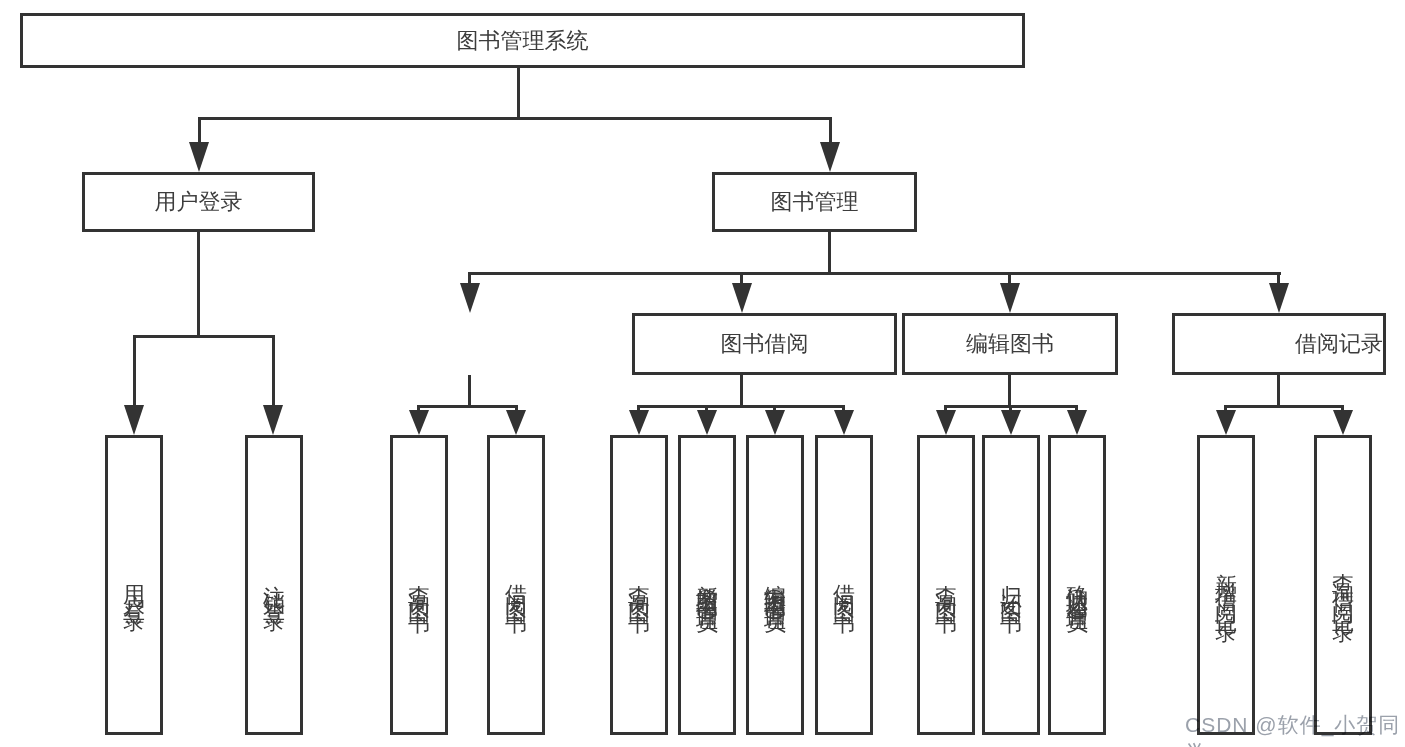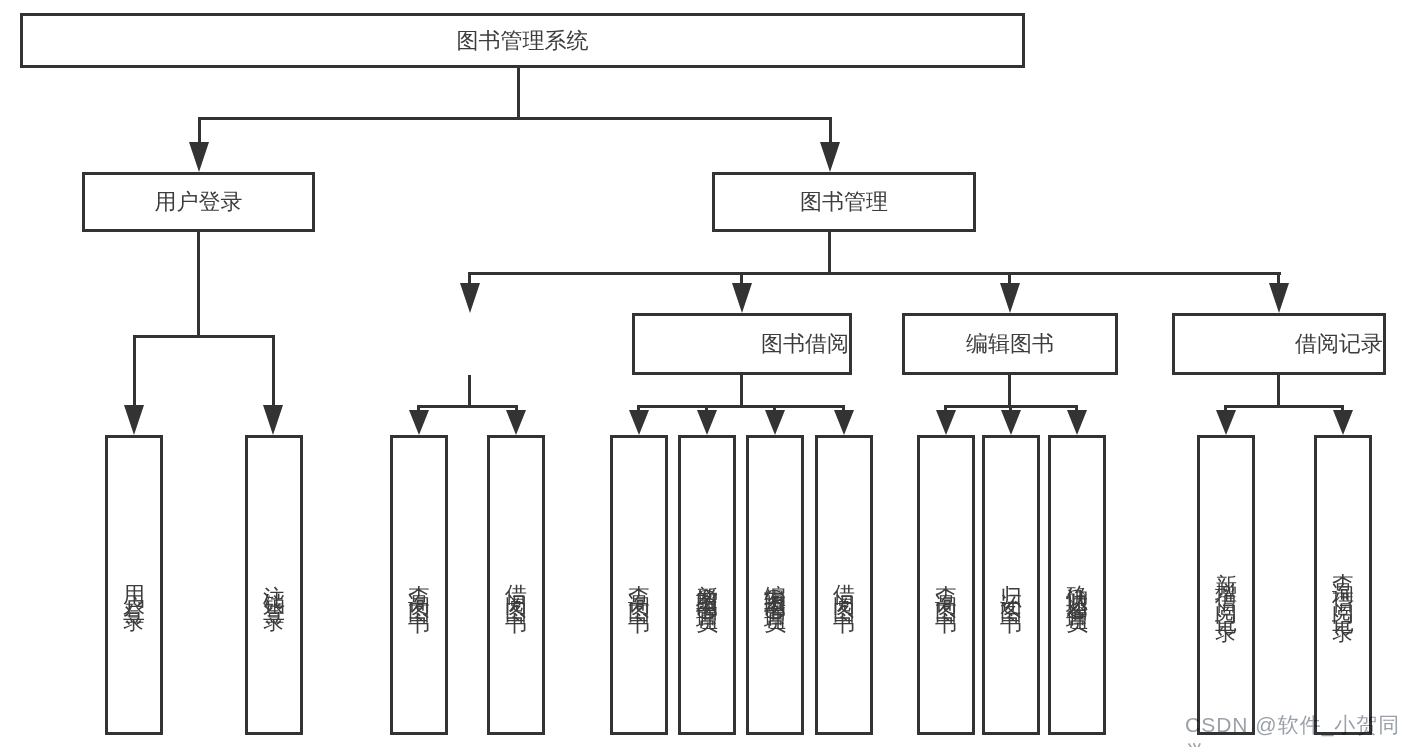--- a/index.html
+++ b/index.html
@@ -41,21 +41,21 @@
   <div class="vline" style="left:517px; top:68px; height:49px;"></div>
   <div class="hline" style="left:198px; top:117px; width:634px;"></div>
   <div class="vline" style="left:198px; top:117px; height:27px;"></div>
   <div class="arrow a30" style="left:189px; top:142px;"></div>
   <div class="vline" style="left:829px; top:117px; height:27px;"></div>
   <div class="arrow a30" style="left:820px; top:142px;"></div>
 
   <div class="node" style="left:82px; top:172px; width:233px; height:60px;">
     <span>用户登录</span>
   </div>
-  <div class="node" style="left:712px; top:172px; width:264px; height:60px;">
+  <div class="node" style="left:712px; top:172px; width:205px; height:60px;">
     <span>图书管理</span>
   </div>
 
   <div class="vline" style="left:197px; top:232px; height:103px;"></div>
   <div class="hline" style="left:133px; top:335px; width:142px;"></div>
   <div class="vline" style="left:133px; top:335px; height:72px;"></div>
   <div class="arrow a30" style="left:124px; top:405px;"></div>
   <div class="vline" style="left:272px; top:335px; height:72px;"></div>
   <div class="arrow a30" style="left:263px; top:405px;"></div>
 
@@ -63,21 +63,21 @@
   <div class="hline" style="left:469px; top:272px; width:812px;"></div>
   <div class="vline" style="left:468px; top:272px; height:13px;"></div>
   <div class="arrow a30" style="left:460px; top:283px;"></div>
   <div class="vline" style="left:740px; top:272px; height:13px;"></div>
   <div class="arrow a30" style="left:732px; top:283px;"></div>
   <div class="vline" style="left:1008px; top:272px; height:13px;"></div>
   <div class="arrow a30" style="left:1000px; top:283px;"></div>
   <div class="vline" style="left:1277px; top:272px; height:13px;"></div>
   <div class="arrow a30" style="left:1269px; top:283px;"></div>
 
-  <div class="node" style="left:632px; top:313px; width:220px; height:62px;justify-content:flex-end;">
+  <div class="node" style="left:632px; top:313px; width:265px; height:62px;">
     <span>图书借阅</span>
   </div>
   <div class="node" style="left:902px; top:313px; width:216px; height:62px;">
     <span>编辑图书</span>
   </div>
   <div class="node" style="left:1172px; top:313px; width:214px; height:62px;justify-content:flex-end;">
     <span>借阅记录</span>
   </div>
 
   <div class="vline" style="left:468px; top:375px; height:30px;"></div>

